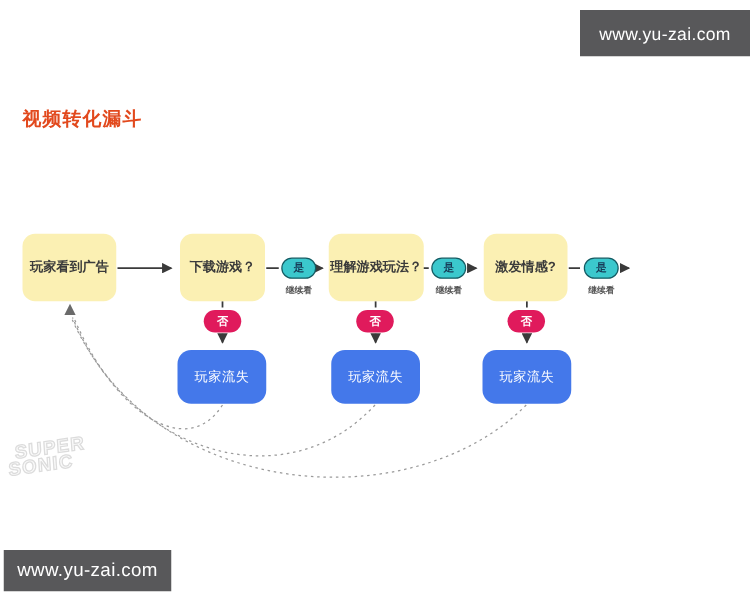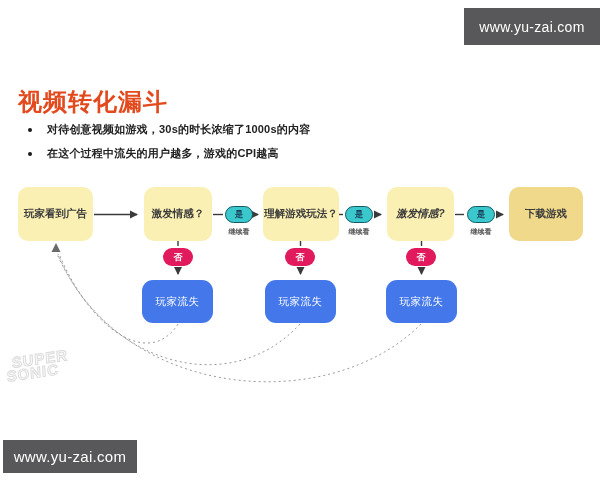--- a/index.html
+++ b/index.html
@@ -10,39 +10,39 @@
     overflow:hidden;
   }
   .sitebar {
     position:absolute; background:var(--bar_bg,#58585A); color:#fff;
     display:flex; align-items:center; justify-content:center;
     font-weight:normal; letter-spacing:.3px;
   }
   .sitebar.top { left:464px; top:8px; width:136px; height:37px; font-size:14px; }
   .sitebar.bottom { left:3px; top:440px; width:134px; height:33px; font-size:15px; }
   .title {
-    position:absolute; left:18px; top:86px; font-size:24px; font-weight:900;
+    position:absolute; left:18px; top:86px; font-size:15px; font-weight:900;
     color:var(--accent,#E2491D); letter-spacing:1px;
   }
   .bullets { position:absolute; left:28px; top:122px; list-style:none; }
   .bullets li { display:flex; align-items:center; margin-bottom:9px; }
   .dot { width:4px; height:4px; border-radius:50%; background:#1a1a1a; margin-right:15px; flex:0 0 auto; }
   .btext { font-size:11px; font-weight:600; color:#222; letter-spacing:.2px; }
 
   .node {
     position:absolute; display:flex; align-items:center; justify-content:center;
     text-align:center; font-weight:bold; color:#3b3b3b; font-size:10.5px;
     border-radius:10px; white-space:nowrap;
   }
   .stage { top:187px; height:54px; background:var(--stage_fill,#FBF0B3); }
   .stage.final { background:var(--final_fill,#F0D98B); }
   .s0 { left:18px;  width:75px; }
   .s1 { left:144px; width:68px; }
   .s2 { left:263px; width:76px; }
-  .s3 { left:387px; width:67px;font-style:italic; }
+  .s3 { left:387px; width:67px; }
   .s4 { left:509px; width:74px; }
 
   .yespill {
     position:absolute; top:206px; width:28px; height:17px; border-radius:9px;
     background:var(--yes_fill,#3BC8CD); border:1.5px solid var(--yes_border,#135B63);
     display:flex; align-items:center; justify-content:center;
     color:var(--yes_text,#173a56); font-size:8.5px; font-weight:bold;
   }
   .y0 { left:225px; } .y1 { left:345px; } .y2 { left:467px; }
   .yessub {
@@ -78,30 +78,20 @@
 <body>
 
 <div class="page" style="--accent: #E2491D; --stage_fill: #FBF0B3; --final_fill: #F0D98B; --yes_fill: #3BC8CD; --yes_border: #135B63; --yes_text: #173A56; --no_fill: #E01A5C; --loss_fill: #4478EA; --bar_bg: #58585A; --connector: #3A3A3A; --dashed_line: #9A9A9A;">
 
   <div class="sitebar top">
     <span>www.yu-zai.com</span>
   </div>
 
   <h1 class="title">视频转化漏斗</h1>
 
-  <ul class="bullets">
-    <li>
-      <span class="dot"></span>
-      <span class="btext">对待创意视频如游戏，30s的时长浓缩了1000s的内容</span>
-    </li>
-    <li>
-      <span class="dot"></span>
-      <span class="btext">在这个过程中流失的用户越多，游戏的CPI越高</span>
-    </li>
-  </ul>
 
   <svg class="connectors" viewBox="0 0 600 480">
     <defs>
       <marker id="ah" viewBox="0 0 8 8" refX="7" refY="4" markerWidth="6" markerHeight="6" orient="auto">
         <path d="M0,0 L8,4 L0,8 Z" fill="#3A3A3A"></path>
       </marker>
     </defs>
 
     <line x1="94" y1="214.5" x2="137" y2="214.5" stroke="#3A3A3A" stroke-width="1.4" marker-end="url(#ah)"></line>
     <line x1="213" y1="214.5" x2="223" y2="214.5" stroke="#3A3A3A" stroke-width="1.4"></line>
@@ -121,30 +111,27 @@
     <path d="M 178,324 C 150,368 92,332 59,254" fill="none" stroke="#9A9A9A" stroke-width="1" stroke-dasharray="2 3"></path>
     <path d="M 300,324 C 228,402 102,362 58,254" fill="none" stroke="#9A9A9A" stroke-width="1" stroke-dasharray="2 3"></path>
     <path d="M 421,324 C 330,416 122,402 57,254" fill="none" stroke="#9A9A9A" stroke-width="1" stroke-dasharray="2 3"></path>
     <polygon points="56,243 51.5,252 60.5,252" fill="#6a6a6a"></polygon>
   </svg>
 
   <div class="node stage s0">
       <span>玩家看到广告</span>
     </div>
   <div class="node stage s1">
-      <span>激发情感？</span>
+      <span>下载游戏？</span>
     </div>
   <div class="node stage s2">
       <span>理解游戏玩法？</span>
     </div>
   <div class="node stage s3">
       <span>激发情感?</span>
-    </div>
-  <div class="node stage s4 final">
-      <span>下载游戏</span>
     </div>
 
   <div class="yespill y0">
       <span>是</span>
     </div>
   <div class="yessub ys0">继续看</div>
   <div class="yespill y1">
       <span>是</span>
     </div>
   <div class="yessub ys1">继续看</div>

